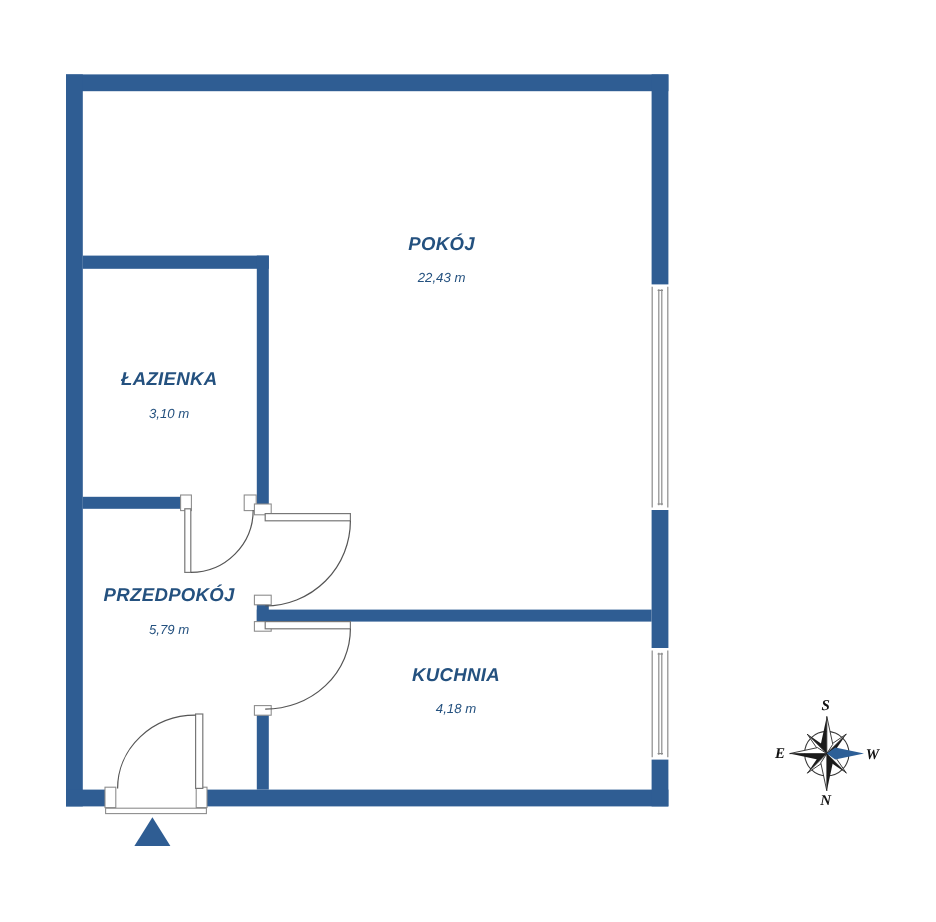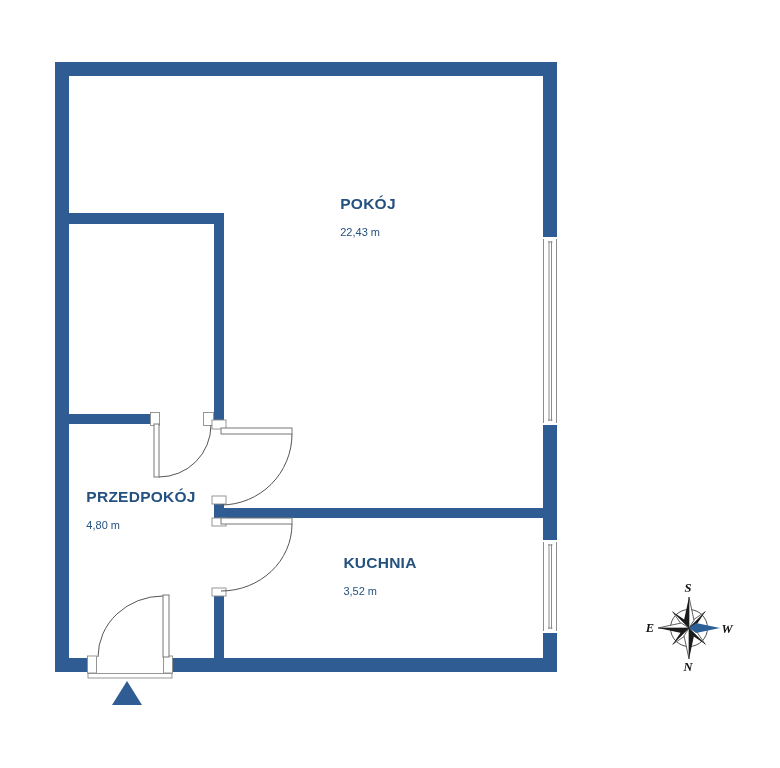--- a/index.html
+++ b/index.html
@@ -2,22 +2,22 @@
 <html style="--wall: #2f5d93; --label: #24517f; --line: #8c8c8c; --door-arc: #555555; --compass-dark: #1b1b1b; --compass-highlight: #2d5f97;"><head>
 <meta charset="utf-8">
 <style>
   html,body{margin:0;padding:0;background:#fff;}
   .canvas{
     position:relative;width:780px;height:768px;background:#ffffff;
     overflow:hidden;font-family:"Liberation Sans",sans-serif;
   }
   .plan-svg{position:absolute;left:0;top:0;}
   .room-label{
-    position:absolute;transform:translate(-50%,-50%);
-    color:var(--label,#24517f);line-height:1.12;white-space:nowrap;
+    position:absolute;transform:translate(-50%,-50%);text-align:center;
+    color:var(--label,#24517f);line-height:1.12;white-space:nowrap;font-style:italic;
   }
   .room-label .rname{display:block;font-size:15.5px;font-weight:700;letter-spacing:.25px;}
   .room-label .rarea{display:block;font-size:11px;font-weight:400;margin-top:14px;}
   .wall{fill:var(--wall,#2f5d93);}
   .jamb{fill:#ffffff;stroke:var(--line,#8c8c8c);stroke-width:0.9;}
   .leaf{fill:#ffffff;stroke:#777777;stroke-width:1;}
   .arc{fill:none;stroke:var(--door-arc,#555555);stroke-width:1;}
   .winline{stroke:var(--line,#8c8c8c);stroke-width:1;fill:none;}
   .threshold{fill:none;stroke:var(--line,#8c8c8c);stroke-width:0.9;}
   .compass-letter{
@@ -124,22 +124,26 @@
       <text class="compass-letter" x="-1" y="43">N</text>
       <text class="compass-letter" x="-39" y="4">E</text>
       <text class="compass-letter" x="38" y="4.5">W</text>
     </g>
   </svg>
 
   <div class="room-label" style="left:368px;top:217px">
     <span class="rname" ata="">POKÓJ</span>
     <span class="rarea">22,43 m</span>
   </div>
+  <div class="room-label" style="left:141px;top:330px">
+    <span class="rname">ŁAZIENKA</span>
+    <span class="rarea">3,10 m</span>
+  </div>
   <div class="room-label" style="left:141px;top:510px">
     <span class="rname">PRZEDPOKÓJ</span>
-    <span class="rarea">4,80 m</span>
+    <span class="rarea">5,79 m</span>
   </div>
   <div class="room-label" style="left:380px;top:576px">
     <span class="rname">KUCHNIA</span>
-    <span class="rarea">3,52 m</span>
+    <span class="rarea">4,18 m</span>
   </div>
 
 </div>
 
 </body></html>

